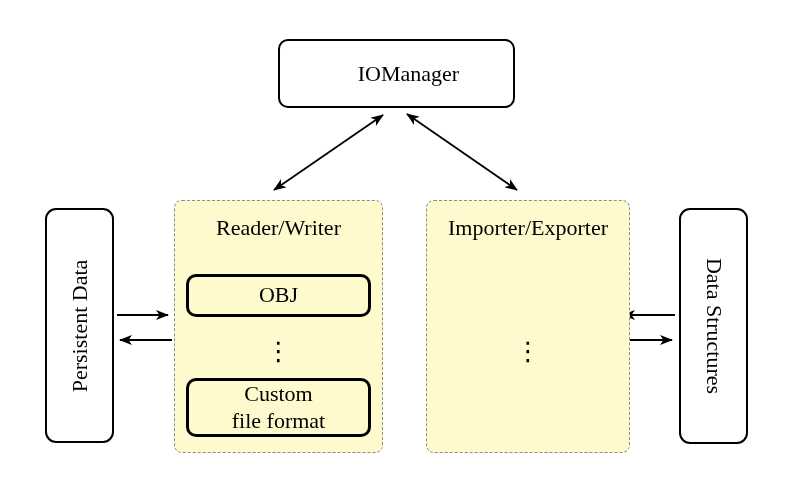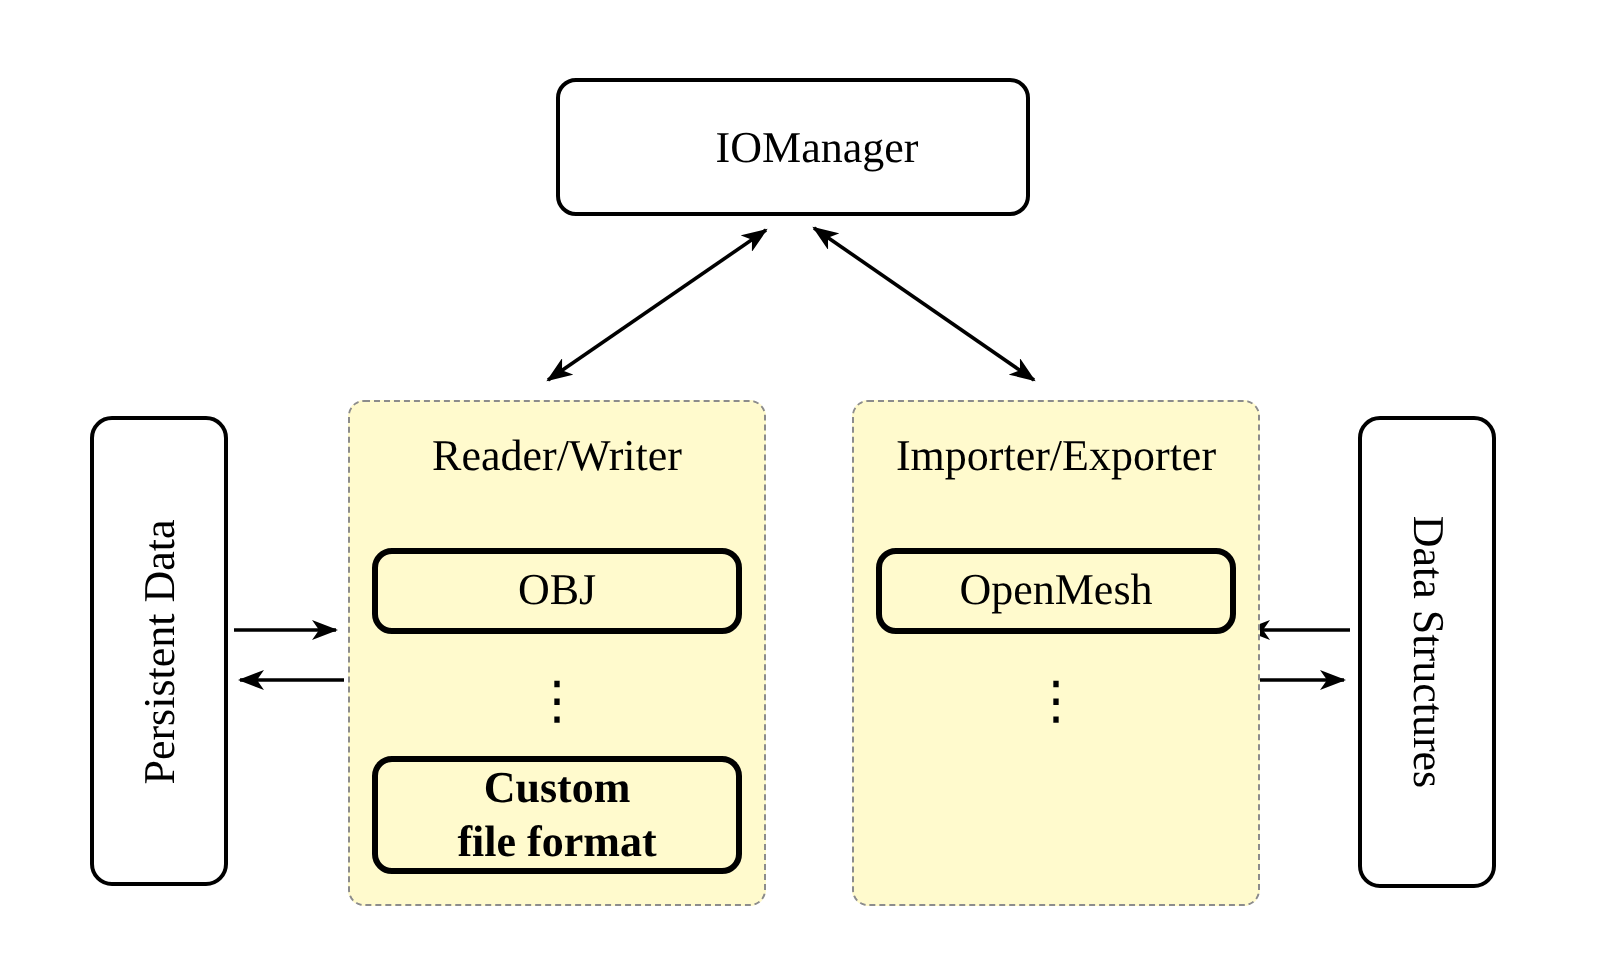--- a/index.html
+++ b/index.html
@@ -65,21 +65,21 @@
     border: 3px solid #000000;
     border-radius: 10px;
     display: flex;
     align-items: center;
     justify-content: center;
     text-align: center;
     font-size: 22px;
     line-height: 1.22;
   }
   .inner-top { top: 73px; height: 43px; }
-  .inner-bottom { top: 177px; height: 59px; font-weight: bold; }
+  .inner-bottom { top: 177px; height: 59px; }
   .multiline { white-space: pre-line; }
   .dots {
     position: absolute;
     left: 0; right: 0;
     top: 128px;
     height: 44px;
     display: flex;
     align-items: center;
     justify-content: center;
     font-family: "DejaVu Sans", "DejaVu Serif", sans-serif;
@@ -125,19 +125,16 @@
     </div>
     <div class="dots">⋮</div>
     <div class="inner-box inner-bottom">
       <span class="multiline">Custom
 file format</span>
     </div>
   </div>
 
   <div class="panel panel-ie">
     <div class="panel-title">Importer/Exporter</div>
-    <div class="inner-box inner-top">
-      <span>OpenMesh</span>
-    </div>
     <div class="dots">⋮</div>
   </div>
 
 </div>
 
 </body></html>

